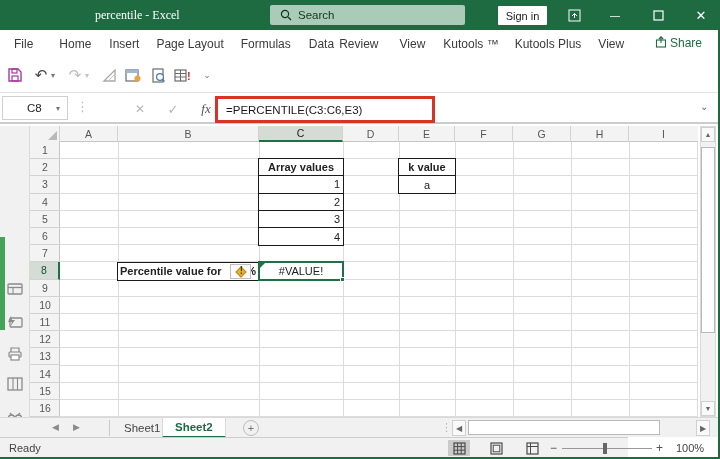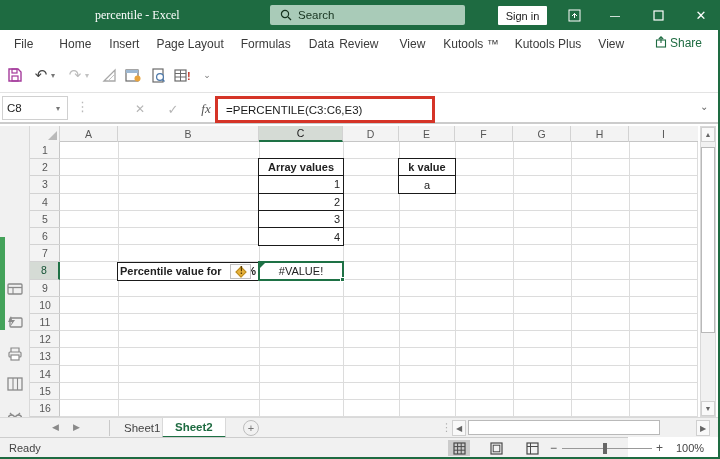--- a/index.html
+++ b/index.html
@@ -26,21 +26,21 @@
   #share-btn { position:absolute; right:18px; top:36px; color:#1e6b41; font-size:12px; display:flex; align-items:flex-start; gap:3px; }
 
   
   #qat { left:0; top:58px; width:720px; height:34px; background:#fff; }
   .qat-ic { position:absolute; top:6px; display:flex; align-items:center; justify-content:center; width:22px; height:22px; font-size:15px; color:#555; }
   .caret { font-size:8px; color:#777; }
 
   
   #fbar { left:0; top:92px; width:720px; height:32px; background:#fff; border-top:1px solid #e3e3e3; border-bottom:2px solid #cccccc; }
   #namebox { left:2px; top:3px; width:66px; height:24px; background:#fff; border:1px solid #d0d0d0;
-    font-size:11.5px; display:flex; align-items:center; padding-left:4px; }
+    font-size:11.5px; display:flex; align-items:center; padding-left:24px; }
   #namebox-caret { left:56px; top:11px; font-size:8px; color:#777; }
   #fbar-dots { left:76px; top:6px; color:#b9b9b9; font-size:13px; }
   .fbtn { top:6px; width:20px; height:20px; display:flex; align-items:center; justify-content:center; }
   #formula-redbox { left:215px; top:3px; width:220px; height:27px; border:3px solid #d53427; background:#fff;
     display:flex; align-items:center; padding-left:8px; }
   #formula-text { font-size:11.5px; color:#1a1a1a; white-space:nowrap; }
   #fbar-chev { left:700px; top:8px; color:#666; font-size:10px; }
 
   
   #sidebar { left:0; top:126px; width:30px; height:311px; background:#f1f1f1; border-right:1px solid #d9d9d9; }

